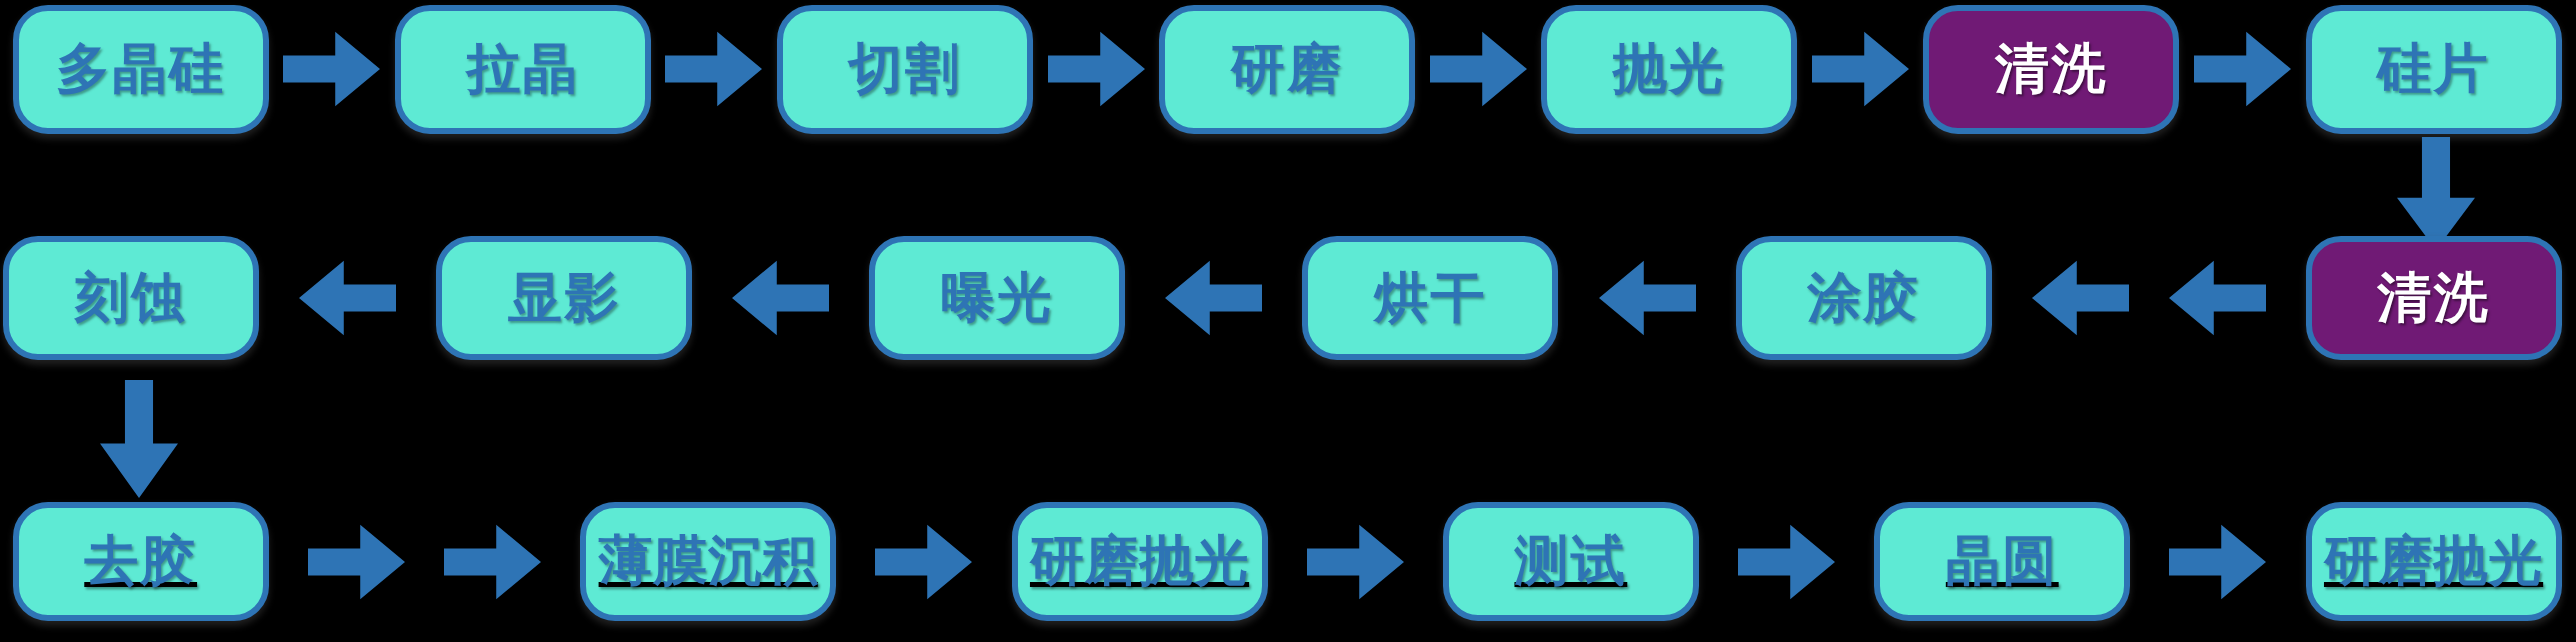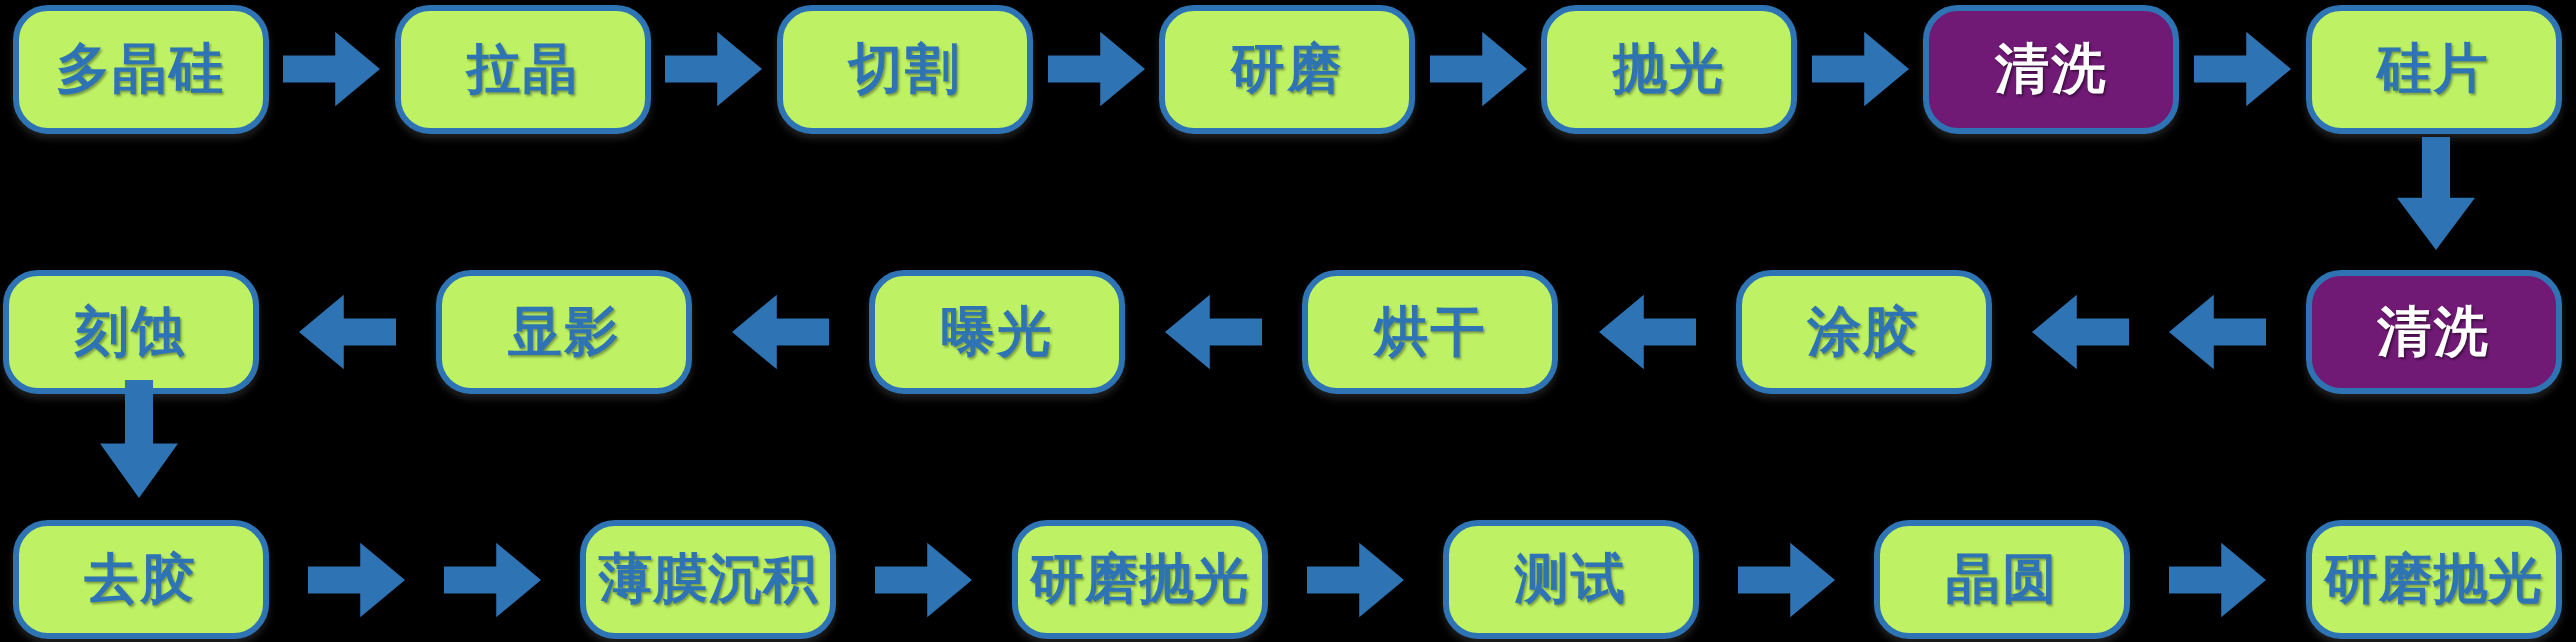--- a/index.html
+++ b/index.html
@@ -13,27 +13,27 @@
   }
   .flow-row {
     position: absolute;
     left: 12.7px;
     right: 14.3px;
     display: flex;
     align-items: center;
     justify-content: space-between;
   }
   .row-1 { top: 4.8px;   height: 129px; }
-  .row-2 { top: 270px; height: 124px; left: 3.2px; gap: 36px; }
-  .row-3 { top: 520px; height: 119px; }
+  .row-2 { top: 236px; height: 124px; left: 3.2px; gap: 36px; }
+  .row-3 { top: 502px; height: 119px; text-decoration: underline; }
   .node {
     box-sizing: border-box;
     width: 256px;
     height: 100%;
-    background: #bef264;
+    background: #5eead4;
     border: 6.4px solid #2E74B5;
     border-radius: 35px;
     display: flex;
     align-items: center;
     justify-content: center;
     font-size: 54px;
     font-weight: bold;
     color: #2E74B5;
     letter-spacing: 2.4px;
     white-space: nowrap;

